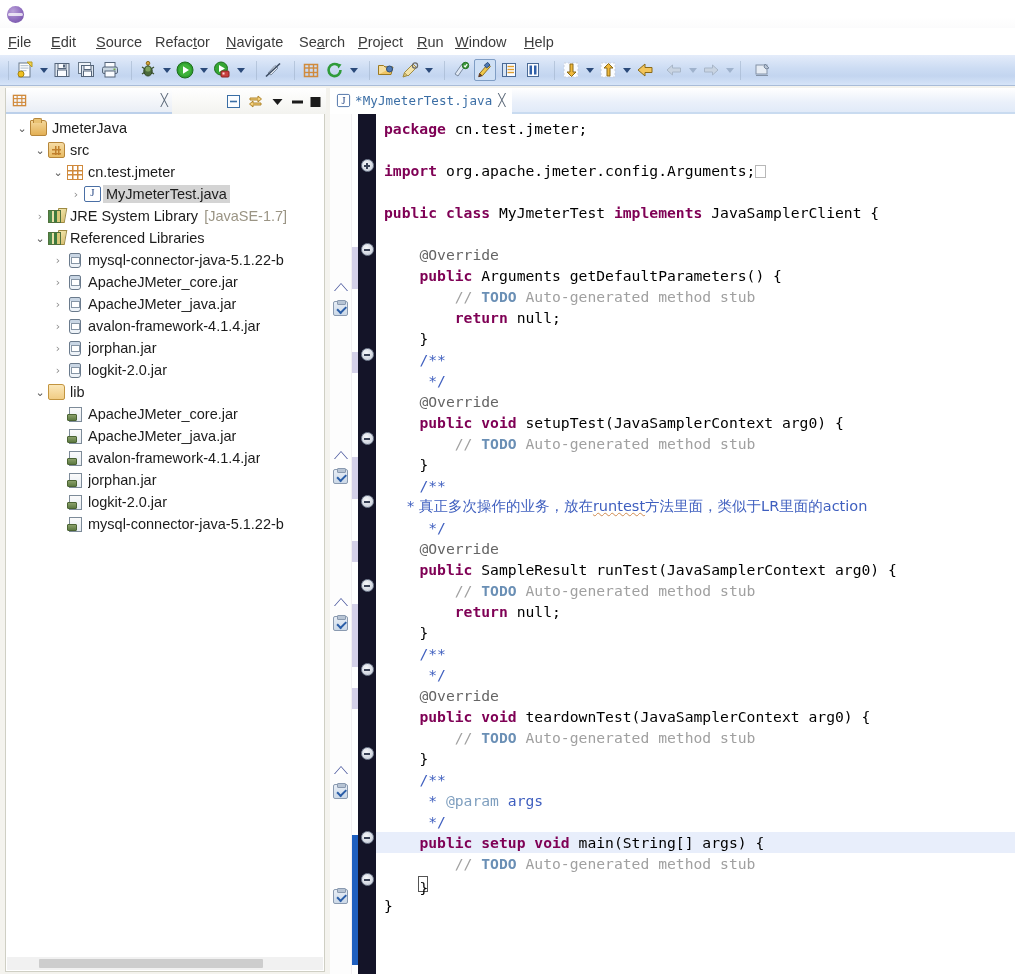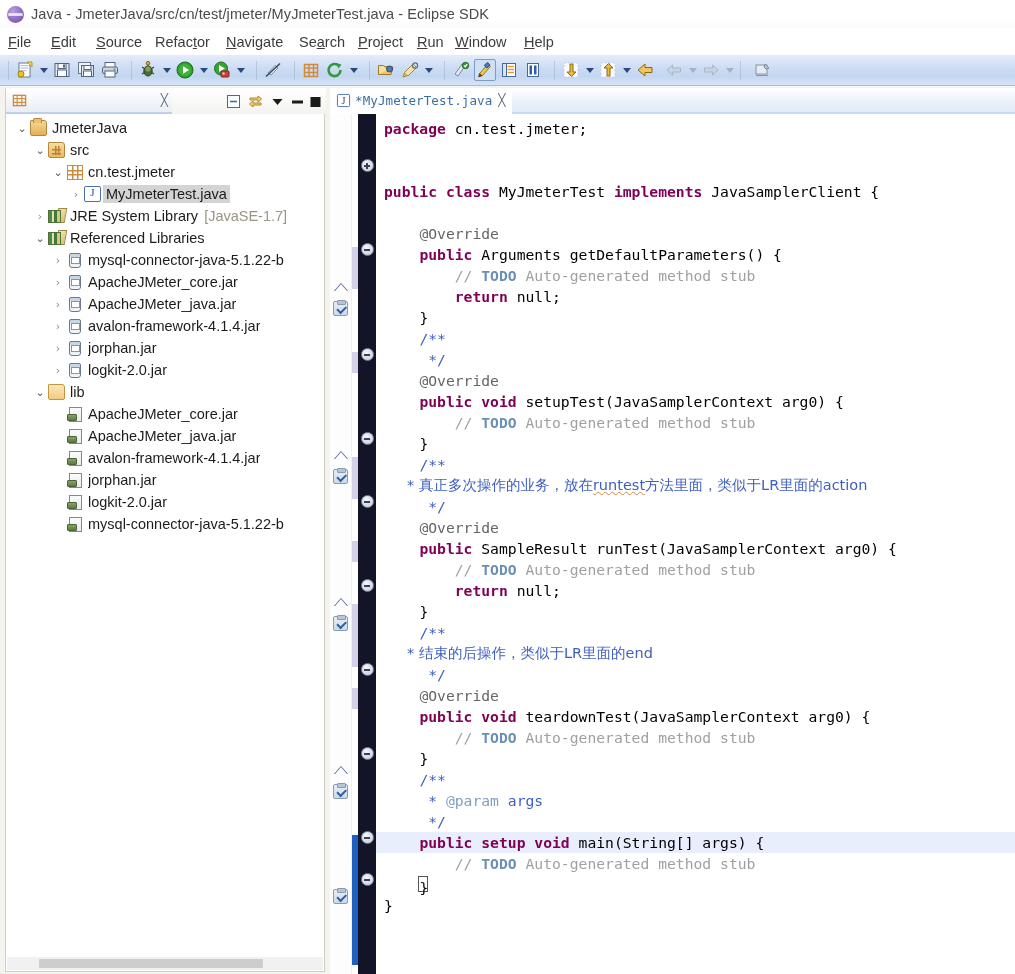--- a/index.html
+++ b/index.html
@@ -278,21 +278,20 @@
   
   #ed-overview {
     position: absolute; right: 0; top: 26px; width: 0px; bottom: 0;
   }
 </style>
 </head>
 <body>
 
 <div id="titlebar">
   <span class="tb-icon"></span>
-  <span class="tb-title">Java - JmeterJava/src/cn/test/jmeter/MyJmeterTest.java - Eclipse SDK</span>
 </div>
 
 <div id="menubar">
   <span class="menu-item" style="width:32px"><u>F</u>ile</span>
   <span class="menu-item" style="width:34px"><u>E</u>dit</span>
   <span class="menu-item" style="width:48px"><u>S</u>ource</span>
   <span class="menu-item" style="width:60px">Refac<u>t</u>or</span>
   <span class="menu-item" style="width:62px"><u>N</u>avigate</span>
   <span class="menu-item" style="width:48px">Se<u>a</u>rch</span>
   <span class="menu-item" style="width:48px"><u>P</u>roject</span>
@@ -742,20 +741,21 @@
       <div class="fold" style="top:549px"></div>
       <div class="fold" style="top:633px"></div>
       <div class="fold" style="top:717px"></div>
       <div class="fold" style="top:759px"></div>
     </div>
 
     <div id="ed-code">
 
       <div class="cl"><span class="kw">package</span><span> cn.test.jmeter;</span></div>
       <div class="cl"> </div>
+      <div class="cl"><span class="kw">import</span><span> org.apache.jmeter.config.Arguments;</span><span class="imp-box"></span></div>
       <div class="cl"> </div>
       <div class="cl"><span class="kw">public</span> <span class="kw">class</span><span> MyJmeterTest </span><span class="kw">implements</span><span> JavaSamplerClient {</span></div>
       <div class="cl"> </div>
 
       <div class="cl">    <span class="ann">@Override</span></div>
       <div class="cl">    <span class="kw">public</span><span> Arguments getDefaultParameters() {</span></div>
       <div class="cl">        <span class="gcm">// </span><span class="todo">TODO</span><span class="gcm"> Auto-generated method stub</span></div>
       <div class="cl">        <span class="kw">return</span><span> null;</span></div>
       <div class="cl">    <span>}</span></div>
 
@@ -771,21 +771,20 @@
       <div class="cl hz">    <span class="jdoc"> * </span><span class="jdoc">真正多次操作的业务，放在</span><span class="jdoc sq">runtest</span><span class="jdoc">方法里面，类似于</span><span class="jdoc">LR</span><span class="jdoc">里面的</span><span class="jdoc">action</span></div>
       <div class="cl">    <span class="jdoc"> */</span></div>
 
       <div class="cl">    <span class="ann">@Override</span></div>
       <div class="cl">    <span class="kw">public</span><span> SampleResult runTest(JavaSamplerContext arg0) {</span></div>
       <div class="cl">        <span class="gcm">// </span><span class="todo">TODO</span><span class="gcm"> Auto-generated method stub</span></div>
       <div class="cl">        <span class="kw">return</span><span> null;</span></div>
       <div class="cl">    <span>}</span></div>
 
       <div class="cl">    <span class="jdoc">/**</span></div>
-      <div class="cl hz">    <span class="jdoc"> * </span><span class="jdoc">结束的后操作，类似于</span><span class="jdoc">LR</span><span class="jdoc">里面的</span><span class="jdoc">end</span></div>
       <div class="cl">    <span class="jdoc"> */</span></div>
 
       <div class="cl">    <span class="ann">@Override</span></div>
       <div class="cl">    <span class="kw">public</span> <span class="kw">void</span><span> teardownTest(JavaSamplerContext arg0) {</span></div>
       <div class="cl">        <span class="gcm">// </span><span class="todo">TODO</span><span class="gcm"> Auto-generated method stub</span></div>
       <div class="cl">    <span>}</span></div>
 
       <div class="cl">    <span class="jdoc">/**</span></div>
       <div class="cl">    <span class="jdoc"> * </span><span class="jdoct" style="color:#7f9fbf;font-weight:normal">@param</span><span class="jdoc"> args</span></div>
       <div class="cl">    <span class="jdoc"> */</span></div>

